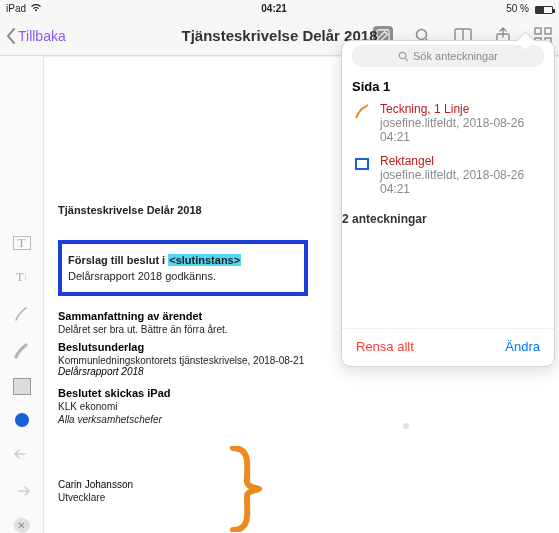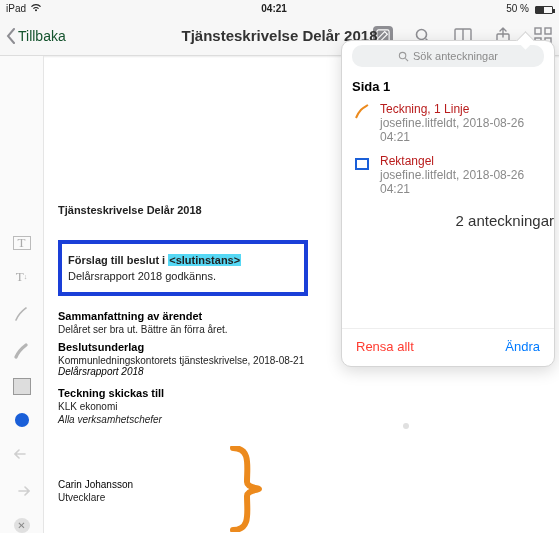--- a/index.html
+++ b/index.html
@@ -5,21 +5,21 @@
   * { box-sizing: border-box; margin: 0; padding: 0; }
   body { width: 559px; height: 533px; font-family: -apple-system, Helvetica, Arial, sans-serif; background: #fff; overflow: hidden; position: relative; }
 
   .status-bar { height: 16px; background: #f7f7f7; display: flex; align-items: center; justify-content: space-between; padding: 0 6px; font-size: 10px; color: #222; }
   .status-left, .status-right { display: flex; align-items: flex-end; gap: 4px; }
   .battery { display:inline-block; width:18px; height:8px; border:1px solid #333; border-radius:1px; position:relative; margin-left:2px;}
   .battery::after{content:"";position:absolute;right:-3px;top:2px;width:2px;height:4px;background:#333;}
   .battery .fill{position:absolute;left:0;top:0;bottom:0;width:50%;background:#333;}
 
   .nav-bar { height: 40px; background: #f7f7f7; border-bottom: 1px solid #ddd; display:flex; align-items:center; padding:0 6px; position:relative;}
-  .back-btn { display:flex; align-items:flex-start; color:#14532d; font-size:14px; cursor:pointer;}
+  .back-btn { display:flex; align-items:flex-start; color:#8b5cf6; font-size:14px; cursor:pointer;}
   .back-btn svg{width:10px;height:16px;margin-right:2px;}
   .nav-title { position:absolute; left:0; right:0; text-align:center; font-size:15px; font-weight:600; color:#333; pointer-events:none;}
   .nav-icons { margin-left:auto; display:flex; gap:20px; align-items:center;}
   .nav-icon { width:20px; height:20px; display:flex; align-items:center; justify-content:center; color:#8e8e93; }
   .nav-icon.active { background:#8e8e93; border-radius:4px; padding:3px; color:#fff;}
 
   .content { position:absolute; top:56px; left:0; right:0; bottom:0; display:flex; }
 
   .tool-sidebar { width:44px; background:#fafafa; border-right:1px solid #e5e5e5; display:flex; flex-direction:column; align-items:center; padding-top:180px; gap:18px;}
   .tool-item { width:20px; height:20px; display:flex; align-items:center; justify-content:center; color:#aaa; font-size:13px;}
@@ -44,21 +44,21 @@
   .panel::before { content:""; position:absolute; top:-7px; right:22px; width:12px; height:12px; background:#fff; border-left:1px solid #d5d5d5; border-top:1px solid #d5d5d5; transform:rotate(45deg);}
   .seg { display:flex; margin:12px auto 8px; border:1px solid #007aff; border-radius:5px; overflow:hidden; font-size:11px;}
   .seg div { padding:4px 10px; color:#007aff; cursor:pointer;}
   .seg .sel { background:#007aff; color:#fff;}
   .search-box { margin:4px 10px; background:#eef0f1; border-radius:10px; padding:5px; display:flex; align-items:center; justify-content:center; gap:4px; font-size:11px; color:#8a8a8a;}
   .panel .section-h { font-size:13px; font-weight:600; padding:8px 10px 4px;}
   .ann-row { display:flex; gap:8px; padding:4px 10px 6px;}
   .ann-icon { width:20px; height:20px; display:flex; align-items:center; justify-content:center; flex-shrink:0;}
   .ann-text .t1 { font-size:12px; color:#b91c1c;}
   .ann-text .t2 { font-size:12px; color:#8a8a8a;}
-  .ann-count { text-align:right; font-size:15px; font-weight:400; padding:10px 0 4px; color:#333;}
+  .ann-count { text-align:left; font-size:12px; font-weight:700; padding:10px 0 4px; color:#333;}
   .panel-footer { margin-top:auto; display:flex; justify-content:space-between; padding:10px 14px 12px; font-size:13px; border-top:1px solid #eee;text-align:center;}
   .panel-footer .left { color:#ff3b30; cursor:pointer;}
   .panel-footer .right { color:#007aff; cursor:pointer;}
 
   .page-dot { position:absolute; right:150px; bottom:104px; width:6px; height:6px; background:#e0e0e0; border-radius:50%;}
 </style>
 </head>
 <body>
 
 <div class="status-bar">
@@ -164,21 +164,21 @@
       </div>
       <div class="line2">Delårsrapport 2018 godkänns.</div>
     </div>
 
     <div class="sec-h">Sammanfattning av ärendet</div>
     <div class="sec-p">Delåret ser bra ut. Bättre än förra året.</div>
     <div class="sec-h" style="margin-top:6px;">Beslutsunderlag</div>
     <div class="sec-p">Kommunledningskontorets tjänsteskrivelse, 2018-08-21</div>
     <div class="sec-em">Delårsrapport 2018</div>
 
-    <div class="sec-h" style="margin-top:10px;">Teckning skickas till</div>
+    <div class="sec-h" style="margin-top:10px;">Beslutet skickas iPad</div>
     <div class="sec-p">KLK ekonomi</div>
     <div class="sec-p sec-em" style="font-style:italic;">Alla verksamhetschefer</div>
 
     <svg class="brace" width="34" height="86" viewBox="0 0 34 86">
       <path d="M4 2 C 22 2, 18 20, 18 36 C 18 42, 30 42, 30 43 C 30 44, 18 44, 18 50 C 18 66, 22 84, 4 84" stroke="#ec8a1d" stroke-width="6" fill="none" stroke-linecap="round"></path>
     </svg>
 
     <div class="signer">Carin Johansson</div>
     <div class="sec-p">Utvecklare</div>
 

